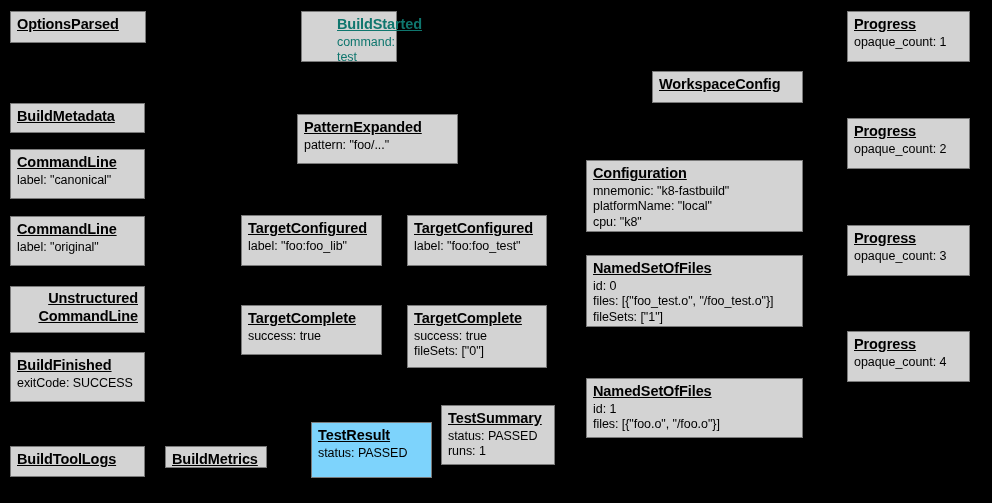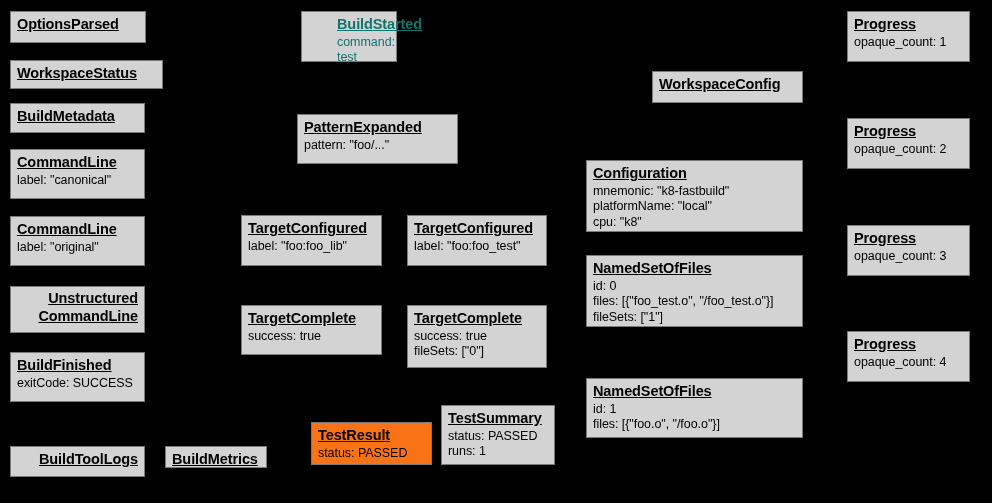--- a/index.html
+++ b/index.html
@@ -44,43 +44,40 @@
     display: none;
   }
 </style>
 </head>
 <body>
 
 <div id="canvas" style="background: rgb(0, 0, 0);">
     <div class="node" style="left: 10px; top: 11px; width: 136px; height: 32px; background: rgb(211, 211, 211); border-color: rgb(122, 122, 122); color: rgb(0, 0, 0);">
       <div><span class="node-title">OptionsParsed</span></div>
     </div>
-    <div class="node" style="left: 10px; top: 60px; width: 153px; height: 29px; background: rgb(211, 211, 211); border-color: rgb(122, 122, 122); color: rgb(0, 0, 0);">
-      <div><span class="node-title">WorkspaceStatus</span></div>
-    </div>
     <div class="node" style="left: 10px; top: 103px; width: 135px; height: 30px; background: rgb(211, 211, 211); border-color: rgb(122, 122, 122); color: rgb(0, 0, 0);">
       <div><span class="node-title">BuildMetadata</span></div>
     </div>
     <div class="node" style="left: 10px; top: 149px; width: 135px; height: 50px; background: rgb(211, 211, 211); border-color: rgb(122, 122, 122); color: rgb(0, 0, 0);">
       <div><span class="node-title">CommandLine</span></div>
       <div class="node-fields">label: "canonical"</div>
     </div>
     <div class="node" style="left: 10px; top: 216px; width: 135px; height: 50px; background: rgb(211, 211, 211); border-color: rgb(122, 122, 122); color: rgb(0, 0, 0);">
       <div><span class="node-title">CommandLine</span></div>
       <div class="node-fields">label: "original"</div>
     </div>
     <div class="node" style="left: 10px; top: 286px; width: 135px; height: 47px; background: rgb(211, 211, 211); border-color: rgb(122, 122, 122); color: rgb(0, 0, 0); text-align: right;">
       <div><span class="node-title">Unstructured
 CommandLine</span></div>
     </div>
     <div class="node" style="left: 10px; top: 352px; width: 135px; height: 50px; background: rgb(211, 211, 211); border-color: rgb(122, 122, 122); color: rgb(0, 0, 0);">
       <div><span class="node-title">BuildFinished</span></div>
       <div class="node-fields">exitCode: SUCCESS</div>
     </div>
-    <div class="node" style="left: 10px; top: 446px; width: 135px; height: 31px; background: rgb(211, 211, 211); border-color: rgb(122, 122, 122); color: rgb(0, 0, 0); text-align: right;">
+    <div class="node" style="left: 10px; top: 446px; width: 135px; height: 31px; background: rgb(211, 211, 211); border-color: rgb(122, 122, 122); color: rgb(0, 0, 0);">
       <div><span class="node-title">BuildToolLogs</span></div>
     </div>
     <div class="node" style="left: 165px; top: 446px; width: 102px; height: 22px; background: rgb(211, 211, 211); border-color: rgb(122, 122, 122); color: rgb(0, 0, 0);">
       <div><span class="node-title">BuildMetrics</span></div>
     </div>
     <div class="node" style="left: 301px; top: 11px; width: 96px; height: 51px; background: rgb(211, 211, 211); border-color: rgb(122, 122, 122); color: #0f766e; padding-left: 35px;">
       <div><span class="node-title">BuildStarted</span></div>
       <div class="node-fields">command: test</div>
     </div>
     <div class="node" style="left: 297px; top: 114px; width: 161px; height: 50px; background: rgb(211, 211, 211); border-color: rgb(122, 122, 122); color: rgb(0, 0, 0);">
@@ -97,21 +94,21 @@
     </div>
     <div class="node" style="left: 241px; top: 305px; width: 141px; height: 50px; background: rgb(211, 211, 211); border-color: rgb(122, 122, 122); color: rgb(0, 0, 0);">
       <div><span class="node-title">TargetComplete</span></div>
       <div class="node-fields">success: true</div>
     </div>
     <div class="node" style="left: 407px; top: 305px; width: 140px; height: 63px; background: rgb(211, 211, 211); border-color: rgb(122, 122, 122); color: rgb(0, 0, 0);">
       <div><span class="node-title">TargetComplete</span></div>
       <div class="node-fields">success: true
 fileSets: ["0"]</div>
     </div>
-    <div class="node" style="left: 311px; top: 422px; width: 121px; height: 43px; background: #f97316; border-color: rgb(122, 122, 122); color: rgb(0, 0, 0);">
+    <div class="node" style="left: 311px; top: 422px; width: 121px; height: 56px; background: #7dd3fc; border-color: rgb(122, 122, 122); color: rgb(0, 0, 0);">
       <div><span class="node-title">TestResult</span></div>
       <div class="node-fields">status: PASSED</div>
     </div>
     <div class="node" style="left: 441px; top: 405px; width: 114px; height: 60px; background: rgb(211, 211, 211); border-color: rgb(122, 122, 122); color: rgb(0, 0, 0);">
       <div><span class="node-title">TestSummary</span></div>
       <div class="node-fields">status: PASSED
 runs: 1</div>
     </div>
     <div class="node" style="left: 652px; top: 71px; width: 151px; height: 32px; background: rgb(211, 211, 211); border-color: rgb(122, 122, 122); color: rgb(0, 0, 0);">
       <div><span class="node-title">WorkspaceConfig</span></div>

